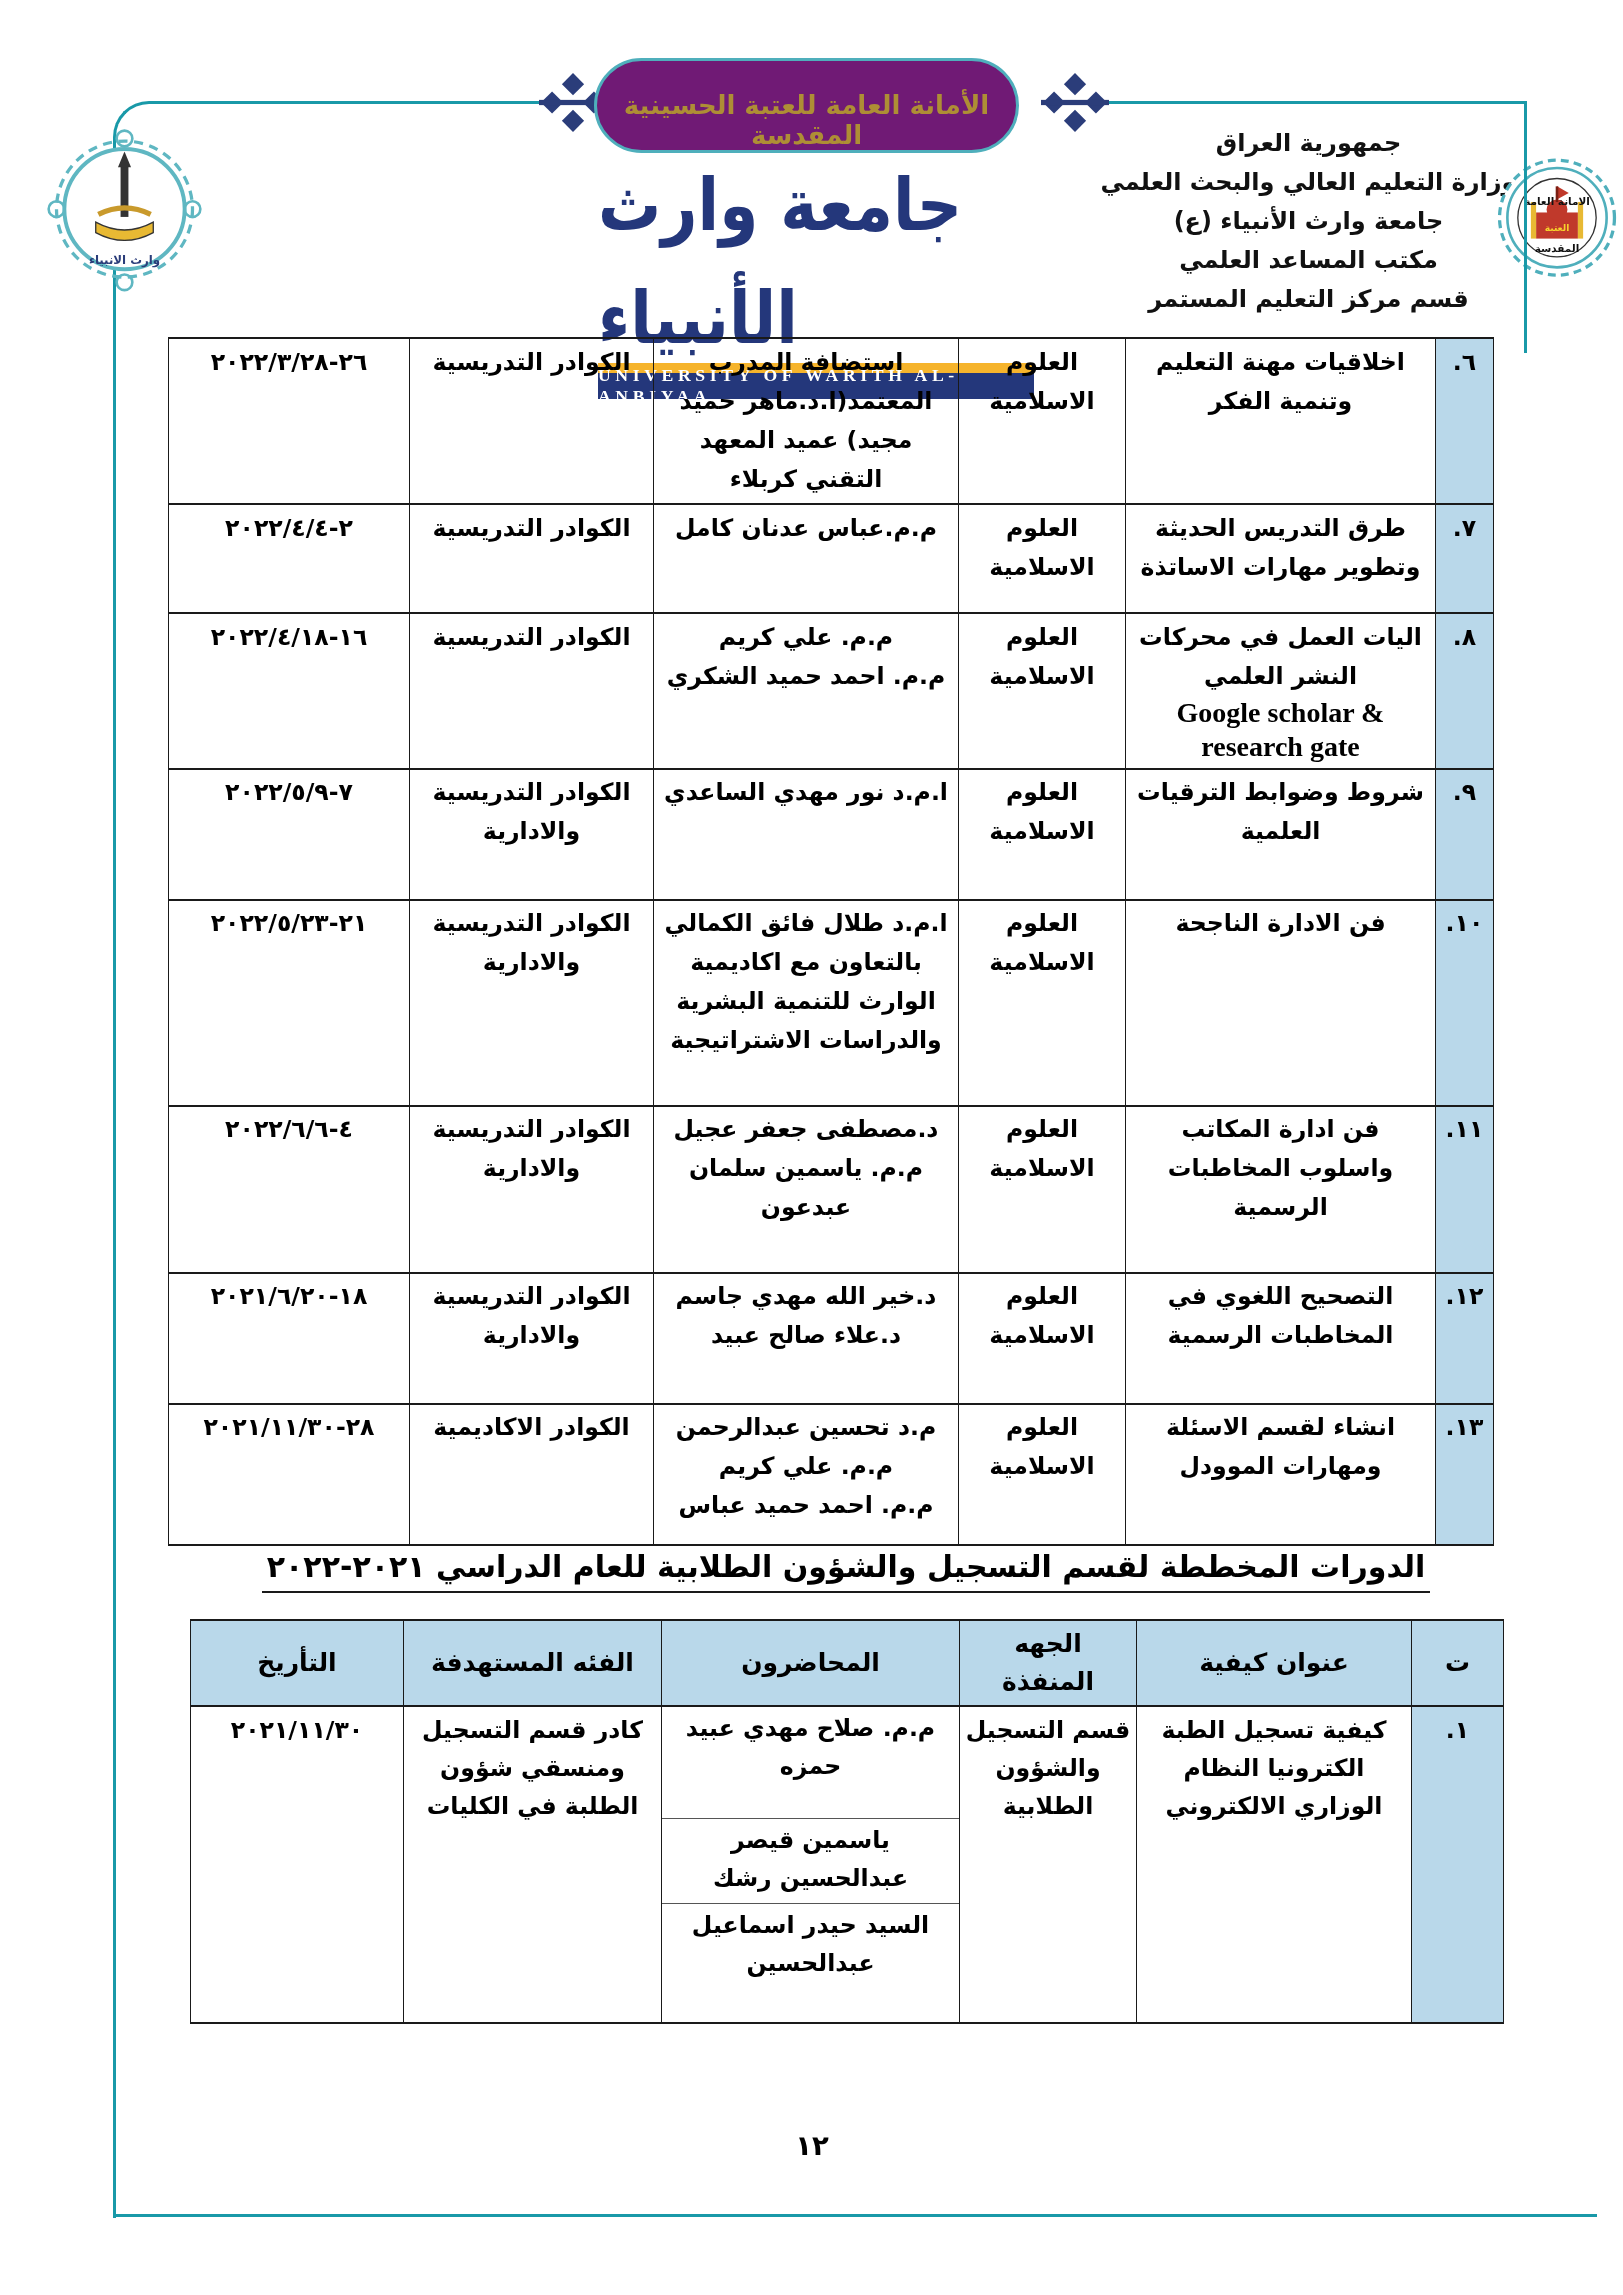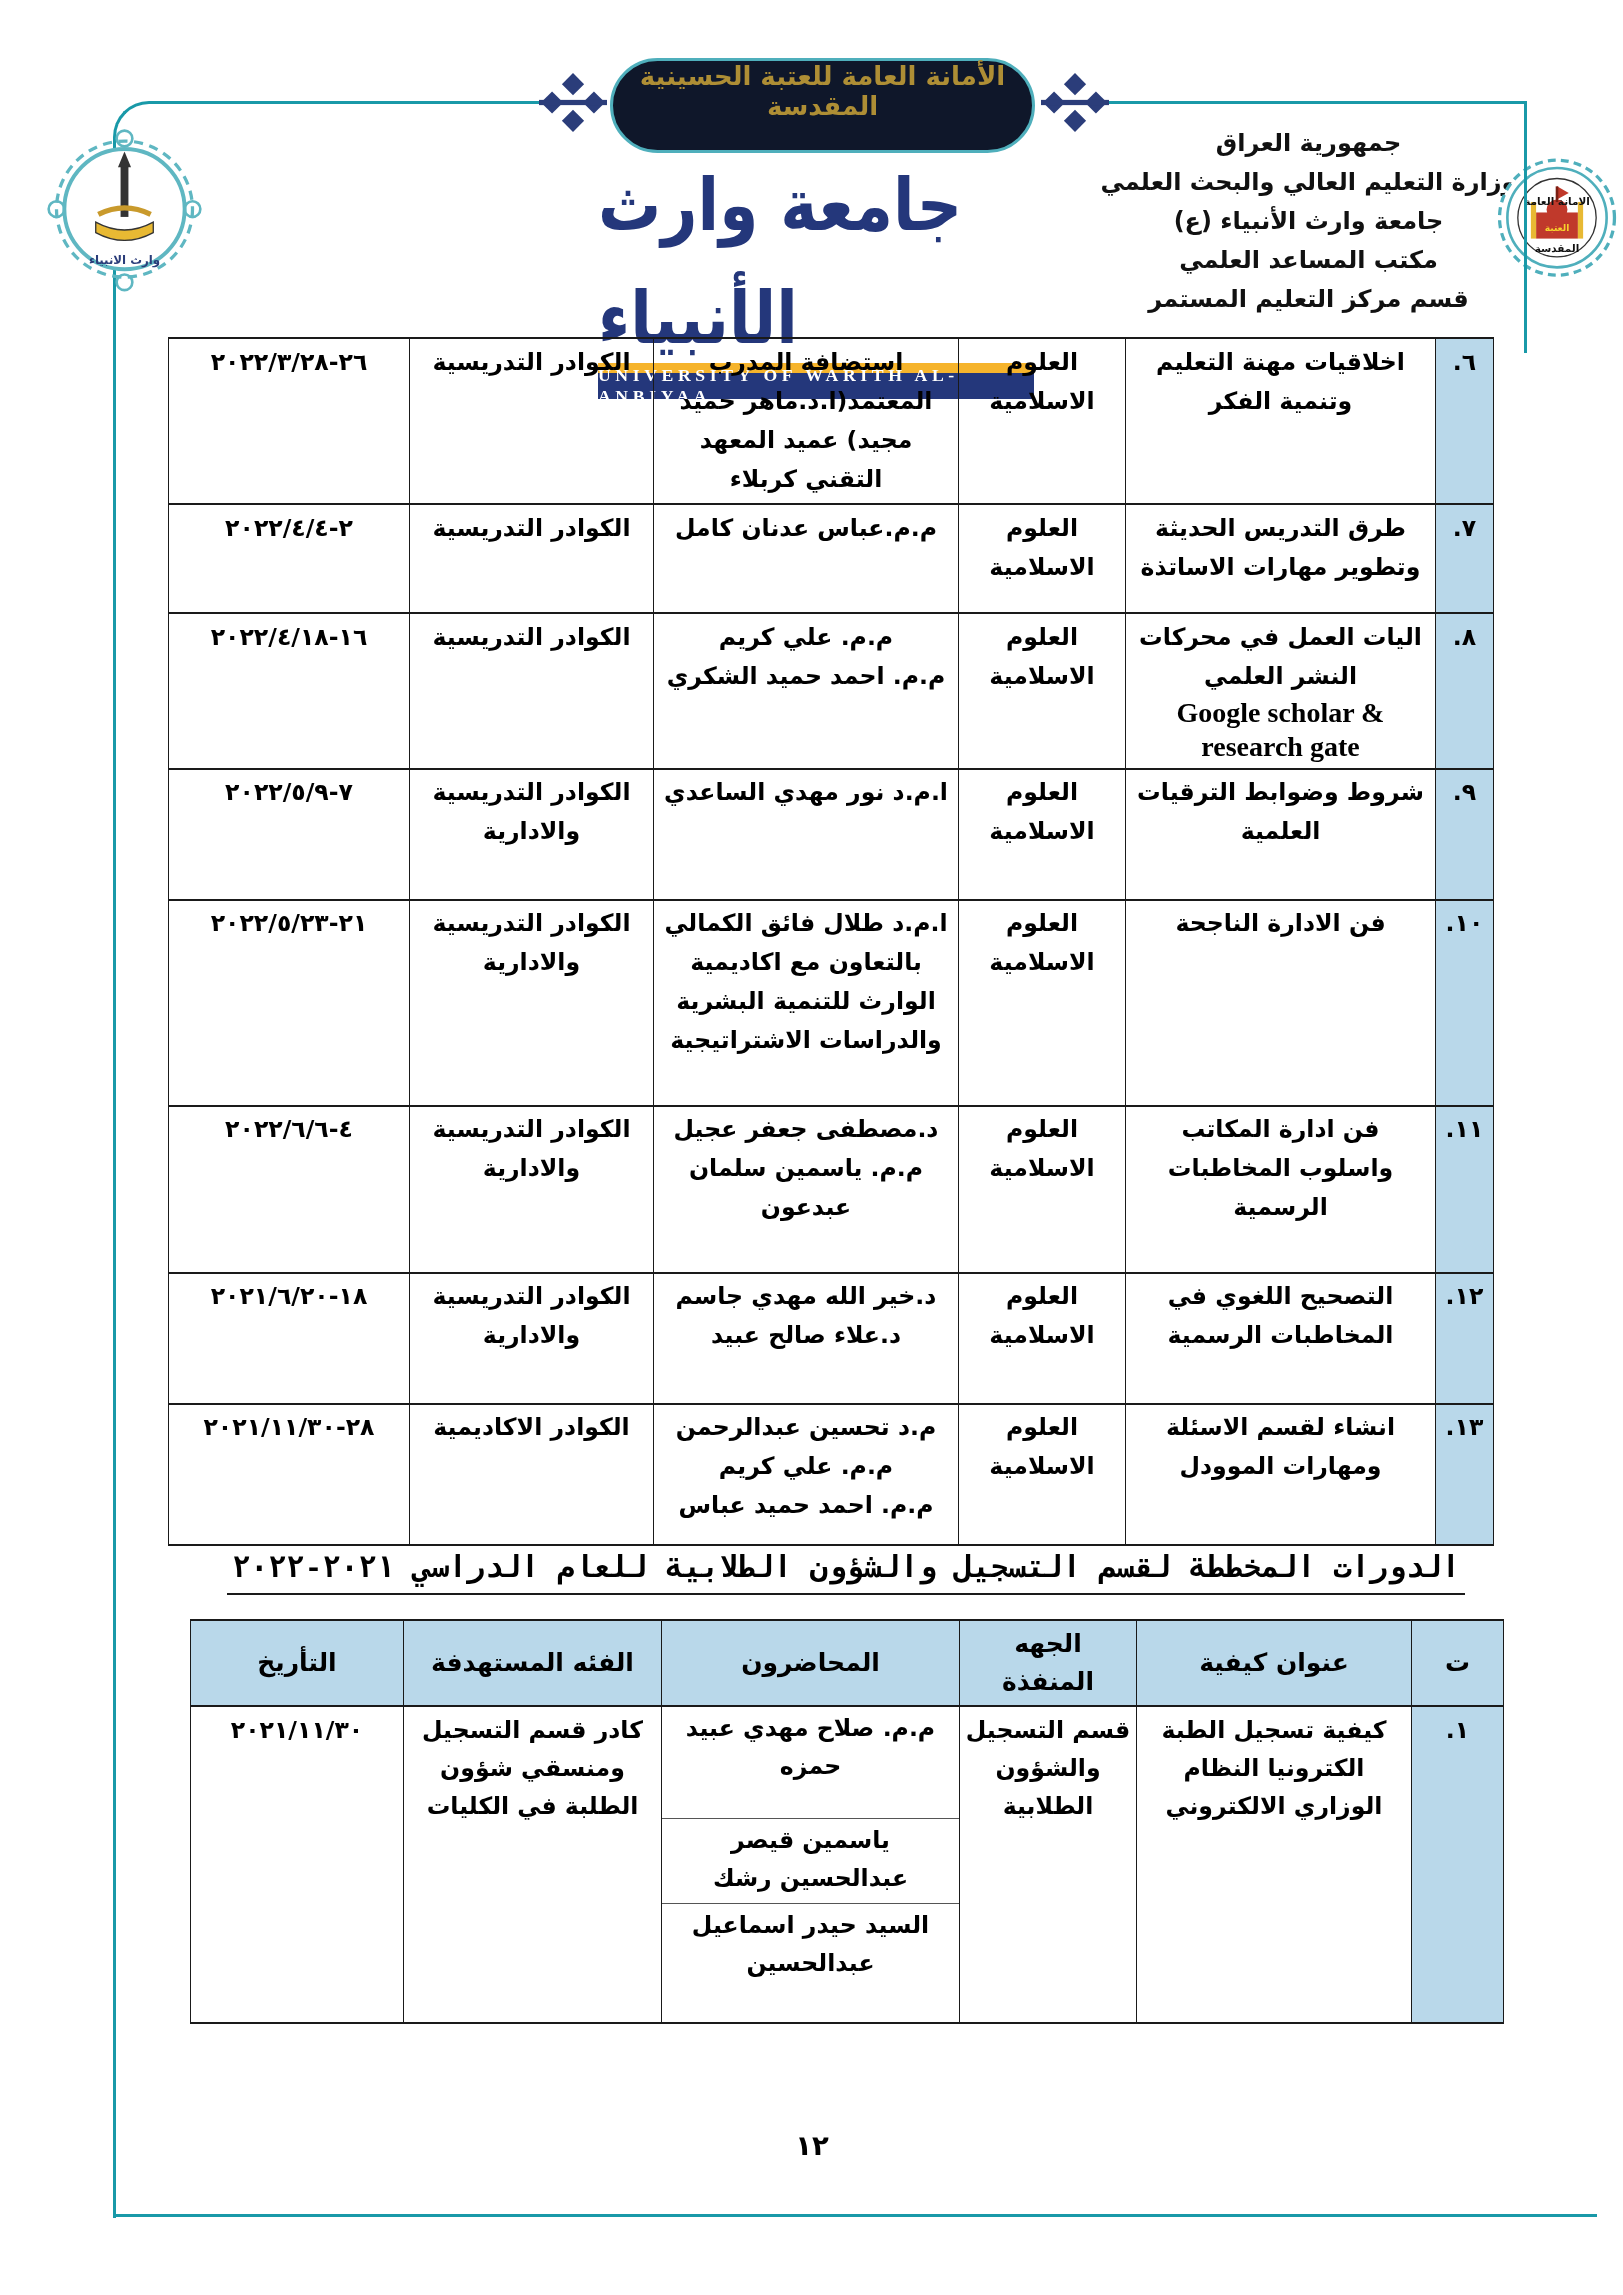--- a/index.html
+++ b/index.html
@@ -5,22 +5,22 @@
   html,body{margin:0;padding:0;background:#888;}
   #page{position:relative;width:1624px;height:2295px;background:#ffffff;overflow:hidden;
         font-family:"DejaVu Sans",sans-serif;}
   .abs{position:absolute;}
 
   
   #eng-block{left:196px;top:131px;width:484px;text-align:center;
      font-family:"Liberation Serif",serif;font-size:22px;line-height:32px;color:#111;}
   #ar-block{left:1086px;top:124px;width:445px;text-align:center;direction:rtl;
      font-size:24px;line-height:39px;font-weight:700;color:#111;}
-  #banner-pill{left:610px;top:58px;width:419px;height:89px;border:3.3px solid #4FAFBC;
-     border-radius:52px;background:#0f172a;display:flex;align-items:flex-start;justify-content:center;z-index:3;}
+  #banner-pill{left:594px;top:58px;width:419px;height:89px;border:3.3px solid #4FAFBC;
+     border-radius:52px;background:#701a75;display:flex;align-items:flex-end;justify-content:center;z-index:3;}
   #banner-pill span{color:#AE8E35;font-weight:700;font-size:26px;direction:rtl;padding:0 17px;text-align:center;}
   .tealline{background:#1999A8;z-index:1;}
   .knot{z-index:2;}
   #center-logo{left:598px;top:164px;width:436px;text-align:left;}
   #center-logo .callig{color:#24377B;font-weight:700;font-size:63px;line-height:98px;direction:rtl;
       letter-spacing:1.3px;transform:scaleY(1.15);}
   #center-logo .stripe{height:10.5px;background:#F6B42C;margin-top:2.6px;}
   #center-logo .bar{height:26px;background:#24377B;color:#fff;display:flex;align-items:center;justify-content:center;
       font-family:"Liberation Serif",serif;font-weight:700;font-size:17.7px;letter-spacing:4.6px;}
 
@@ -35,21 +35,21 @@
   #t2 td,#t2 th{font-size:23.6px;line-height:38px;}
   .numcell{background:#B9D8EA;font-size:22px;}
   #t2 thead th{background:#B9D8EA;height:65px;vertical-align:middle;font-size:25px;}
   .pre{white-space:pre-line;}
   .ltr{direction:ltr;unicode-bidi:bidi-override;display:inline-block;}
   .en{direction:ltr;font-family:"Liberation Serif",serif;font-size:28px;line-height:34px;display:block;}
   .lectcell{padding:0;}
   .sub{padding:2.6px 5.2px;box-sizing:border-box;}
   .sub+.sub{border-top:1.3px solid #555;}
 
-  #sec2-title{left:190px;top:1549px;width:1312px;text-align:center;direction:rtl;font-family:Liberation Mono, monospace;}
+  #sec2-title{left:190px;top:1549px;width:1312px;text-align:center;direction:rtl;}
   #sec2-title span{font-size:30px;font-weight:700;border-bottom:2.6px solid #1a1a1a;padding:0 5.2px 6.5px 5.2px;}
 
   #pagenum{left:0;top:2129px;width:1624px;text-align:center;font-size:27.5px;font-weight:700;}
 </style>
 </head>
 <body>
 
 <div id="page">
 
   <div class="abs" style="left:113px;top:101px;width:432px;height:2114px;border-left:3.3px solid #1999A8;border-top:3.3px solid #1999A8;border-top-left-radius:36px;"></div>

